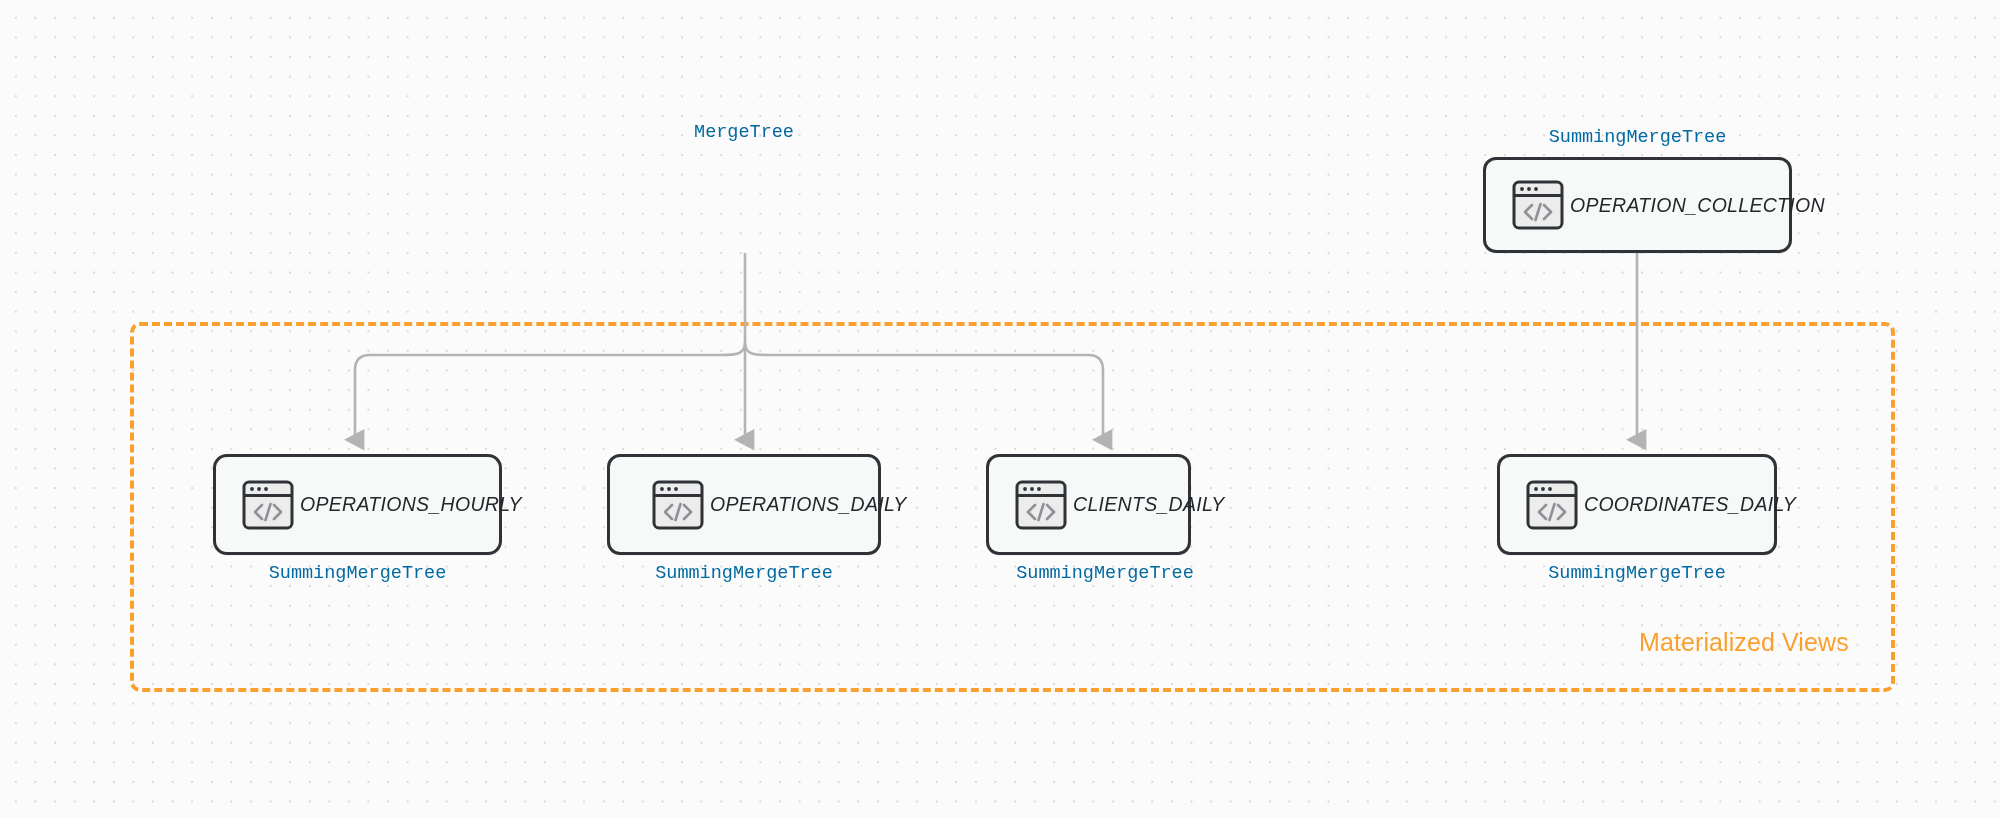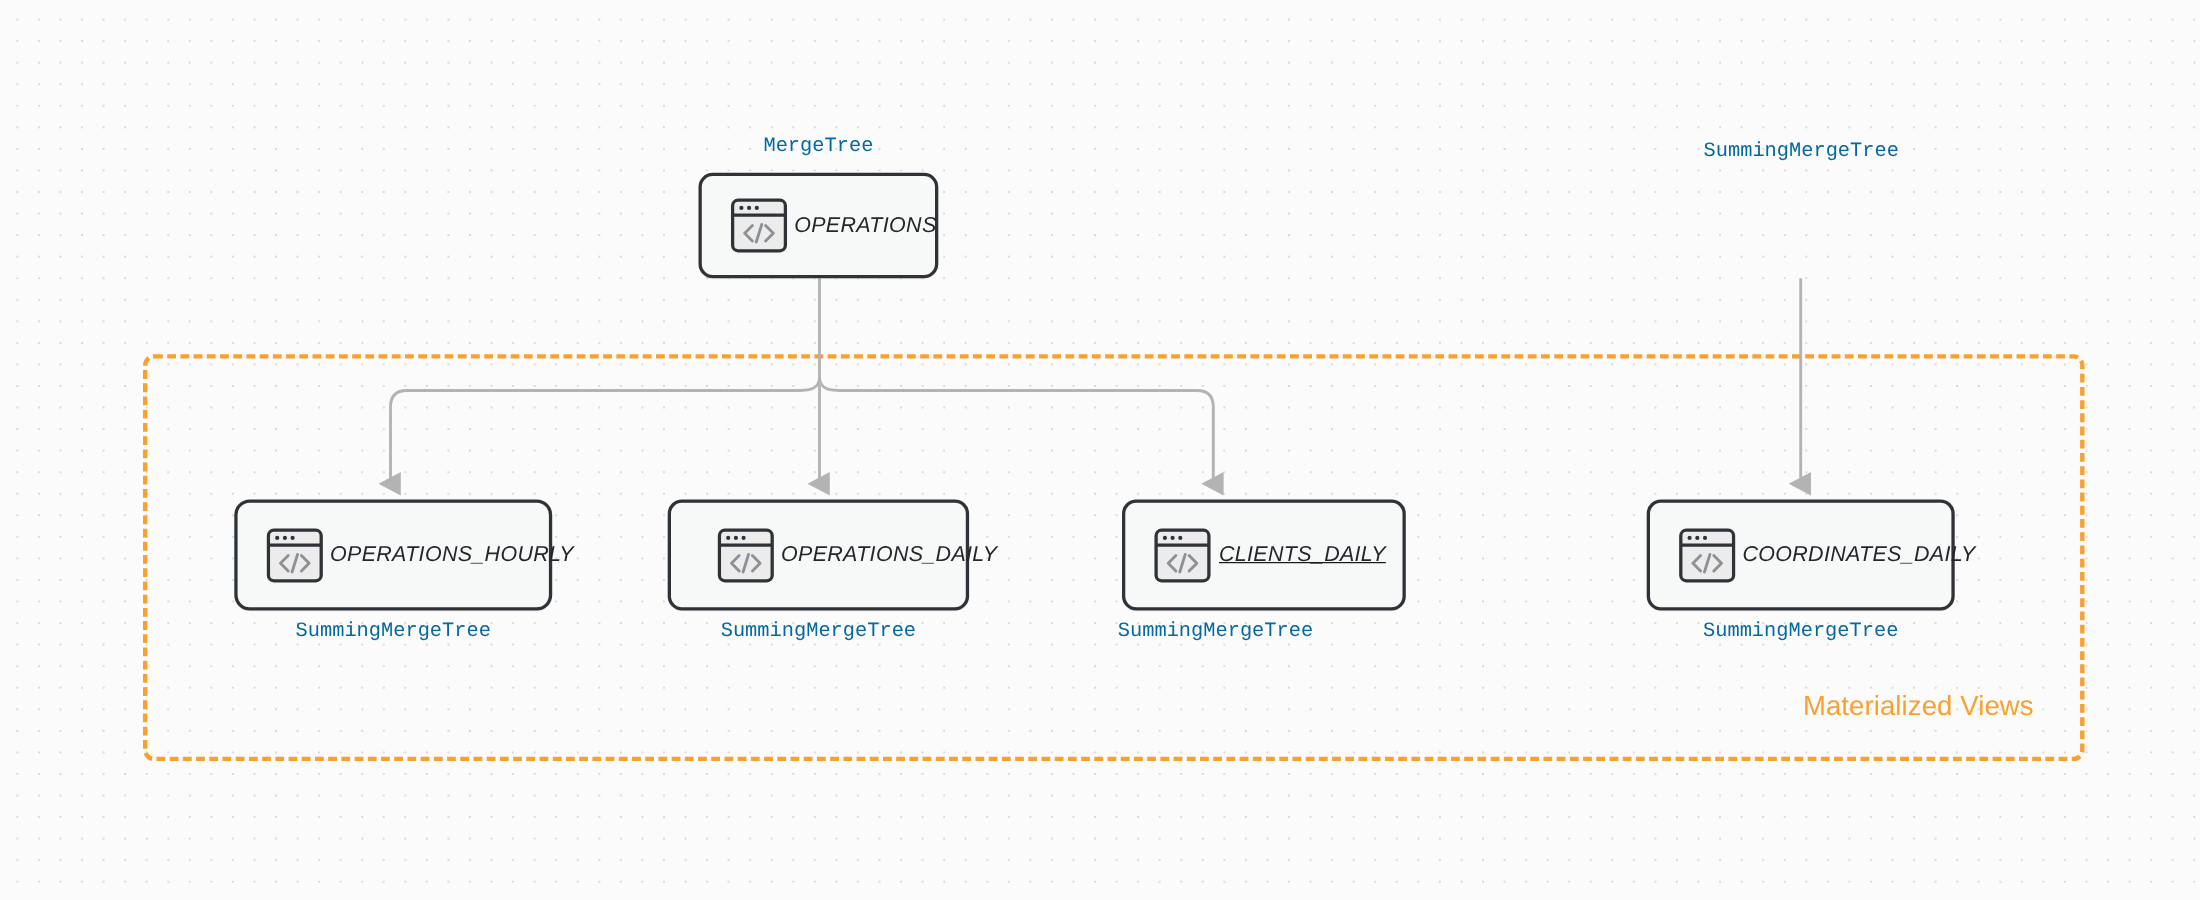--- a/index.html
+++ b/index.html
@@ -96,33 +96,33 @@
 
       <path d="M745,343 L745,440" marker-end="url(#arrow)"></path>
 
       <path d="M745,343 C745,355 756,355 768,355 L1088,355 Q1103,355 1103,370 L1103,440" marker-end="url(#arrow)"></path>
 
       <path d="M1637,253 L1637,440" marker-end="url(#arrow)"></path>
     </g>
   </svg>
 
   <div class="engine" style="left:635px; top:122px; width:218px;">MergeTree</div>
-  <div class="node" style="left:635px; top:157px; width:218px; height:96px;">
+
+  <div class="engine" style="left:1483px; top:127px; width:309px;">SummingMergeTree</div>
+  <div class="node" style="left:1483px; top:157px; width:309px; height:96px;">
     <svg class="node-icon" viewBox="0 0 52 50">
       <rect x="2" y="2" width="48" height="46" rx="5" ry="5" fill="#ececec" stroke="#2f3337" stroke-width="3"></rect>
       <path d="M2.5,15.5 H49.5" stroke="#2f3337" stroke-width="3" fill="none"></path>
       <circle cx="10" cy="9" r="1.9" fill="#2f3337"></circle>
       <circle cx="17" cy="9" r="1.9" fill="#2f3337"></circle>
       <circle cx="24" cy="9" r="1.9" fill="#2f3337"></circle>
       <path d="M20,25 L13,32 L20,39 M32,25 L39,32 L32,39 M28.5,24 L23.5,40" stroke="#8d9196" stroke-width="2.6" fill="none" stroke-linecap="round" stroke-linejoin="round"></path>
     </svg>
-    <span class="node-label">OPERATIONS</span>
+    <span class="node-label">OPERATION_COLLECTION</span>
   </div>
-
-  <div class="engine" style="left:1483px; top:127px; width:309px;">SummingMergeTree</div>
 
   <div class="node" style="left:213px; top:454px; width:289px; height:101px;border-radius:14px;">
     <svg class="node-icon" viewBox="0 0 52 50">
       <rect x="2" y="2" width="48" height="46" rx="5" ry="5" fill="#ececec" stroke="#2f3337" stroke-width="3"></rect>
       <path d="M2.5,15.5 H49.5" stroke="#2f3337" stroke-width="3" fill="none"></path>
       <circle cx="10" cy="9" r="1.9" fill="#2f3337"></circle>
       <circle cx="17" cy="9" r="1.9" fill="#2f3337"></circle>
       <circle cx="24" cy="9" r="1.9" fill="#2f3337"></circle>
       <path d="M20,25 L13,32 L20,39 M32,25 L39,32 L32,39 M28.5,24 L23.5,40" stroke="#8d9196" stroke-width="2.6" fill="none" stroke-linecap="round" stroke-linejoin="round"></path>
     </svg>
@@ -136,21 +136,21 @@
       <path d="M2.5,15.5 H49.5" stroke="#2f3337" stroke-width="3" fill="none"></path>
       <circle cx="10" cy="9" r="1.9" fill="#2f3337"></circle>
       <circle cx="17" cy="9" r="1.9" fill="#2f3337"></circle>
       <circle cx="24" cy="9" r="1.9" fill="#2f3337"></circle>
       <path d="M20,25 L13,32 L20,39 M32,25 L39,32 L32,39 M28.5,24 L23.5,40" stroke="#8d9196" stroke-width="2.6" fill="none" stroke-linecap="round" stroke-linejoin="round"></path>
     </svg>
     <span class="node-label">OPERATIONS_DAILY</span>
   </div>
   <div class="engine" style="left:607px; top:563px; width:274px;">SummingMergeTree</div>
 
-  <div class="node" style="left:1020px; top:454px; width:258px; height:101px;text-decoration:underline;">
+  <div class="node" style="left:986px; top:454px; width:205px; height:101px;">
     <svg class="node-icon" viewBox="0 0 52 50">
       <rect x="2" y="2" width="48" height="46" rx="5" ry="5" fill="#ececec" stroke="#2f3337" stroke-width="3"></rect>
       <path d="M2.5,15.5 H49.5" stroke="#2f3337" stroke-width="3" fill="none"></path>
       <circle cx="10" cy="9" r="1.9" fill="#2f3337"></circle>
       <circle cx="17" cy="9" r="1.9" fill="#2f3337"></circle>
       <circle cx="24" cy="9" r="1.9" fill="#2f3337"></circle>
       <path d="M20,25 L13,32 L20,39 M32,25 L39,32 L32,39 M28.5,24 L23.5,40" stroke="#8d9196" stroke-width="2.6" fill="none" stroke-linecap="round" stroke-linejoin="round"></path>
     </svg>
     <span class="node-label">CLIENTS_DAILY</span>
   </div>

